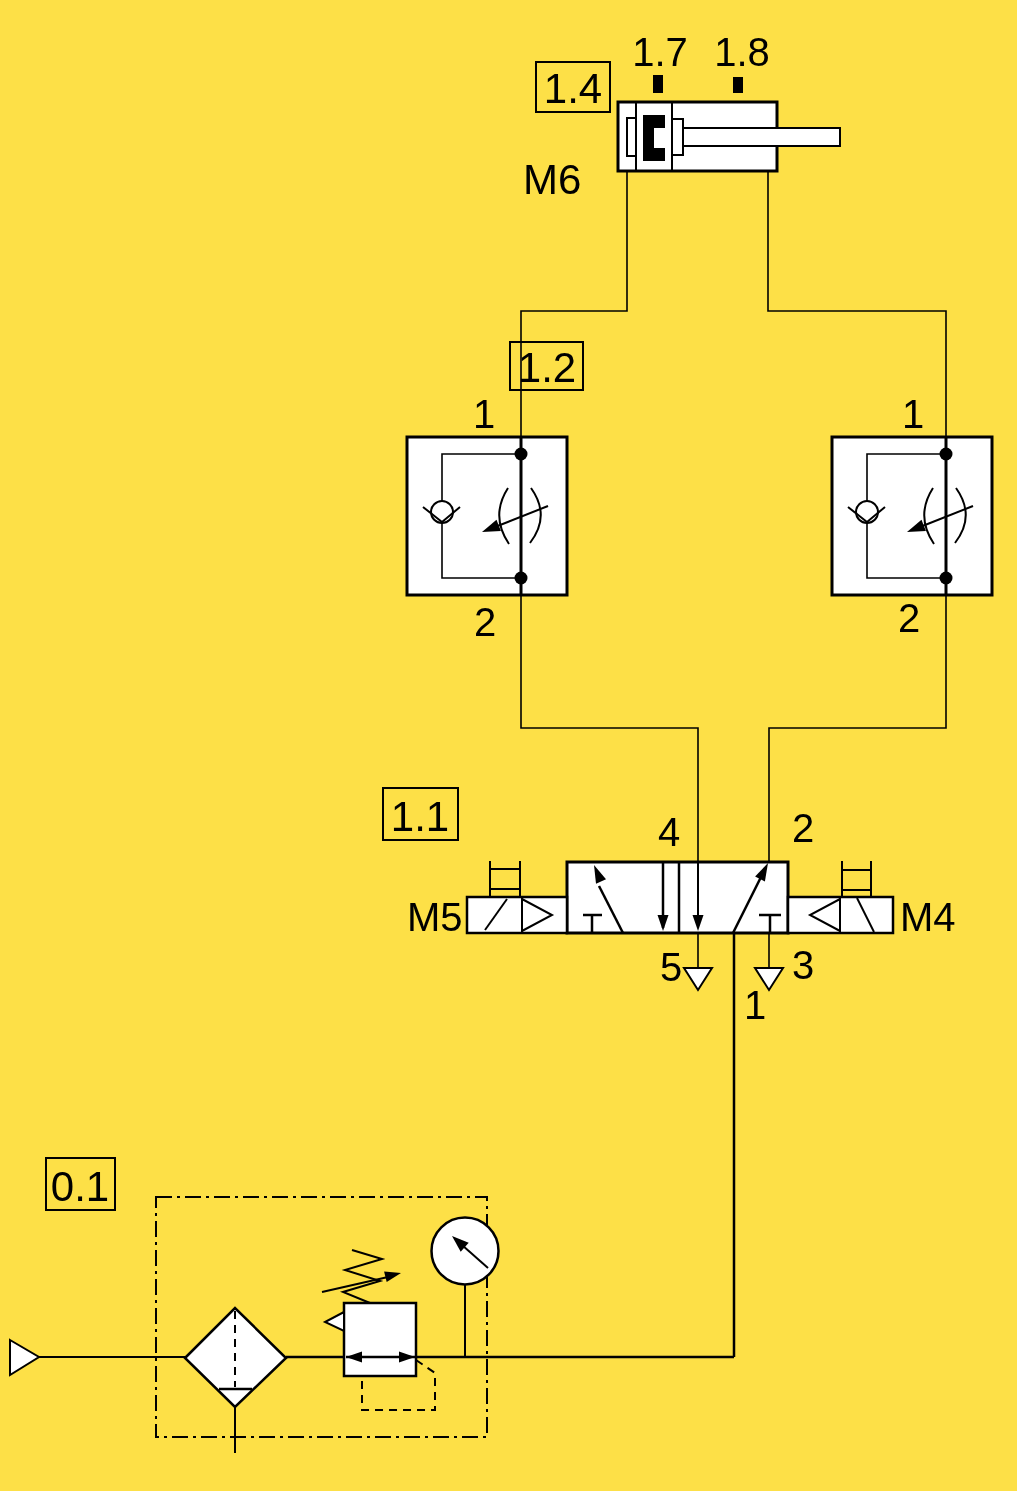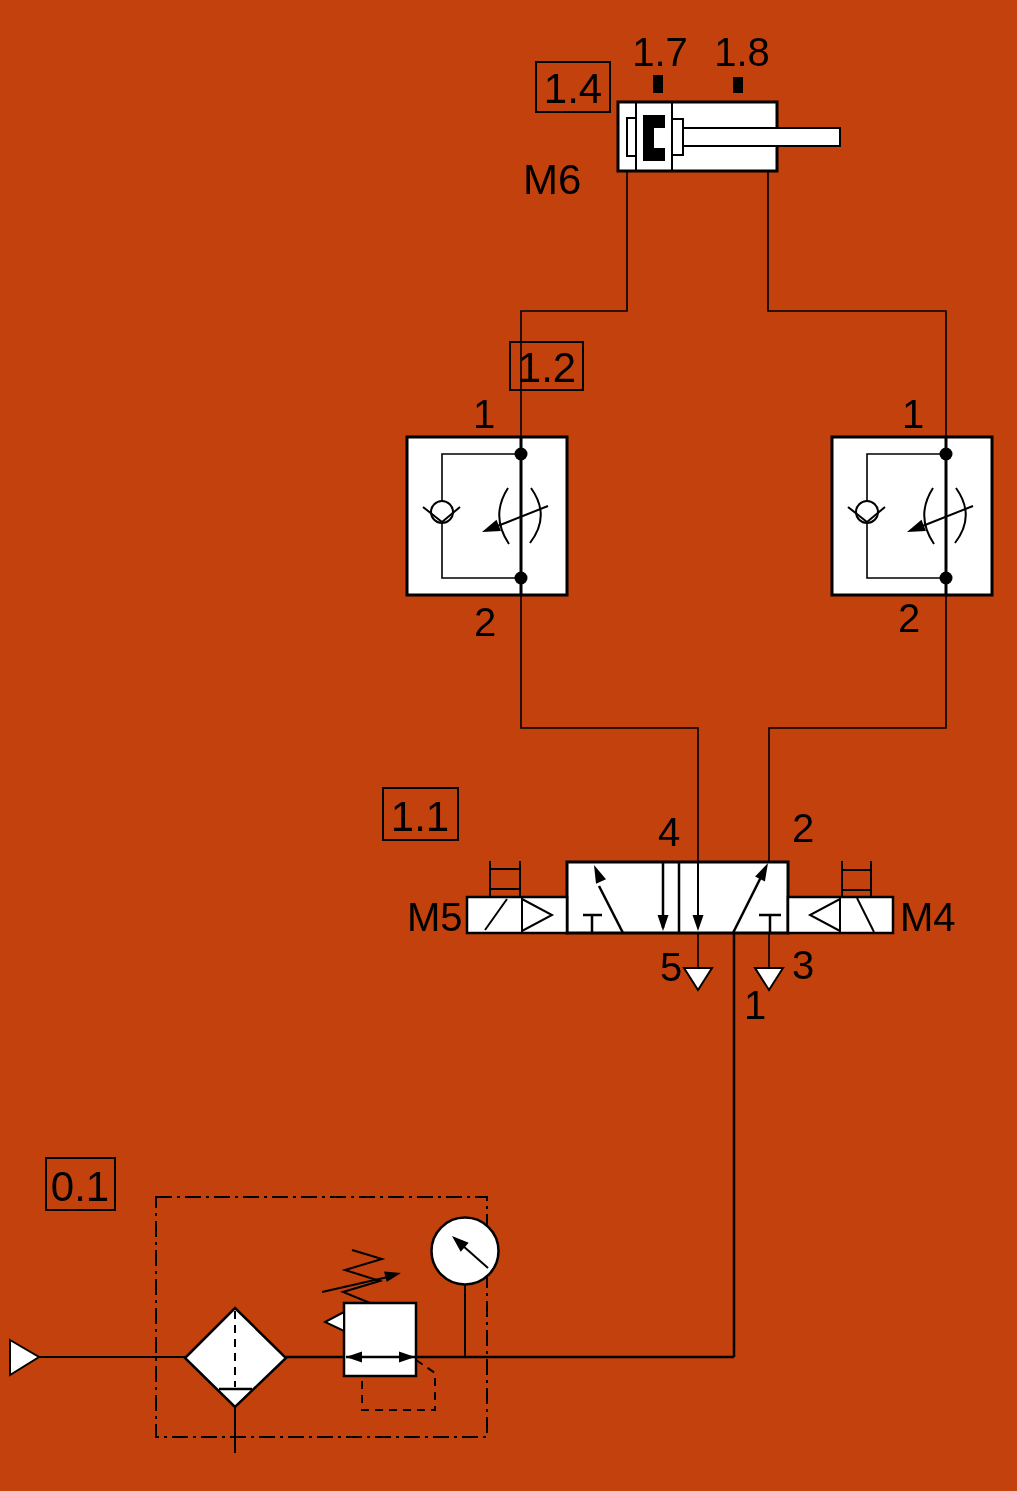--- a/index.html
+++ b/index.html
@@ -1,16 +1,16 @@
 <!DOCTYPE html>
 <html><head>
 <meta charset="utf-8">
 <style>
   html,body{margin:0;padding:0;background:#ffffff;}
-  .canvas{position:relative;width:1017px;height:1491px;background:#c2410c;overflow:hidden;}
+  .canvas{position:relative;width:1017px;height:1491px;background:#fde047;overflow:hidden;}
   svg{position:absolute;left:0;top:0;}
   .ln{stroke:#000;fill:none;stroke-width:2;}
   .ln15{stroke:#000;fill:none;stroke-width:1.6;}
   .ln25{stroke:#000;fill:none;stroke-width:2.5;}
   .ln3{stroke:#000;fill:none;stroke-width:3;}
   .wfill{fill:#fff;stroke:#000;}
   .blk{fill:#000;stroke:none;}
   .dashdot{stroke:#000;fill:none;stroke-width:2;stroke-dasharray:16 5 3 5;}
   .dashed{stroke:#000;fill:none;stroke-width:2;stroke-dasharray:8 6;}
   text{font-family:"Liberation Sans","DejaVu Sans",sans-serif;fill:#000;}

